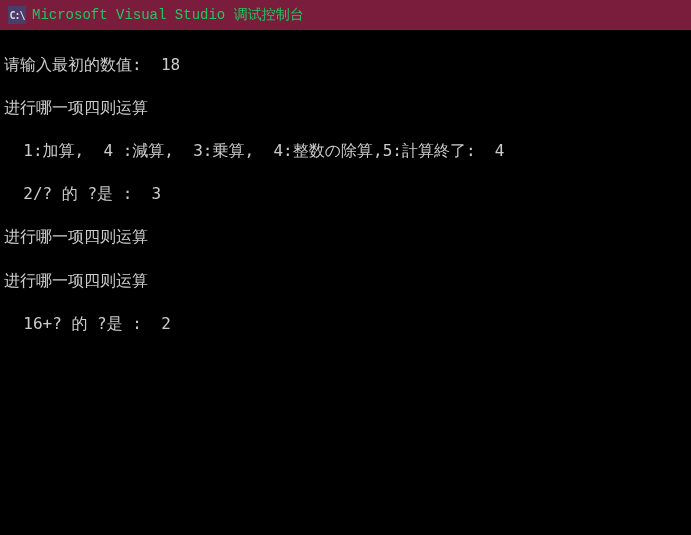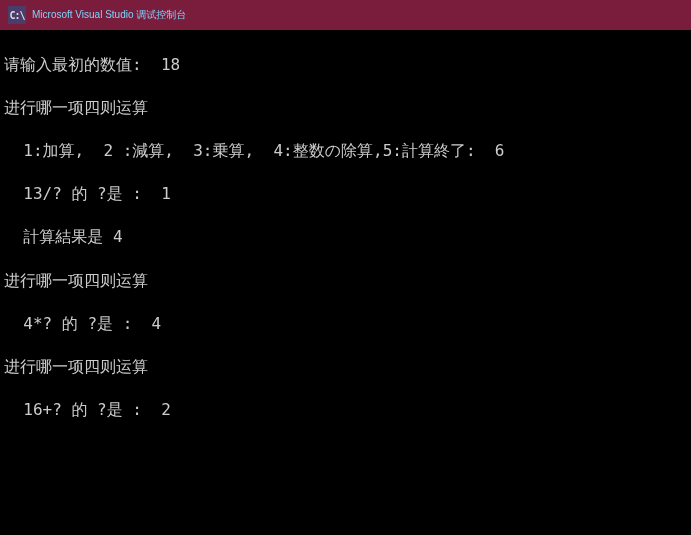--- a/index.html
+++ b/index.html
@@ -26,23 +26,23 @@
       display: flex;
       align-items: center;
       justify-content: center;
       font-size: 10px;
       color: #ddd;
       font-family: Consolas, monospace;
       font-weight: bold;
       letter-spacing: -1px;
     }
     .title-text {
-      color: #7dd3fc;
-      font-size: 10px;
-      font-family: Liberation Sans, sans-serif;
+      color: #22c55e;
+      font-size: 14px;
+      font-family: Liberation Mono, monospace;
     }
     .terminal {
       padding: 2px 4px;
       color: #cccccc;
       line-height: 1.35;
       white-space: pre;
       font-family: "SimSun", "NSimSun", monospace;
     }
     .line { white-space: pre; }
   </style>
@@ -50,25 +50,23 @@
 <body>
 
 <div class="titlebar">
   <div class="app-icon">C:\</div>
   <div class="title-text">Microsoft Visual Studio 调试控制台</div>
 </div>
 
 <div class="terminal">
 <div class="line">请输入最初的数值:  18</div>
 <div class="line">进行哪一项四则运算</div>
-<div class="line">  1:加算,  2 :減算,  3:乗算,  4:整数の除算,5:計算終了:  6</div>
-<div class="line">  13/? 的 ?是 :  1</div>
-<div class="line">  計算結果是 4</div>
+<div class="line">  1:加算,  4 :減算,  3:乗算,  4:整数の除算,5:計算終了:  4</div>
+<div class="line">  2/? 的 ?是 :  3</div>
 <div class="line">进行哪一项四则运算</div>
-<div class="line">  4*? 的 ?是 :  4</div>
 <div class="line">进行哪一项四则运算</div>
 <div class="line">  16+? 的 ?是 :  2</div>
 
 
 
 
 
 
 
 

